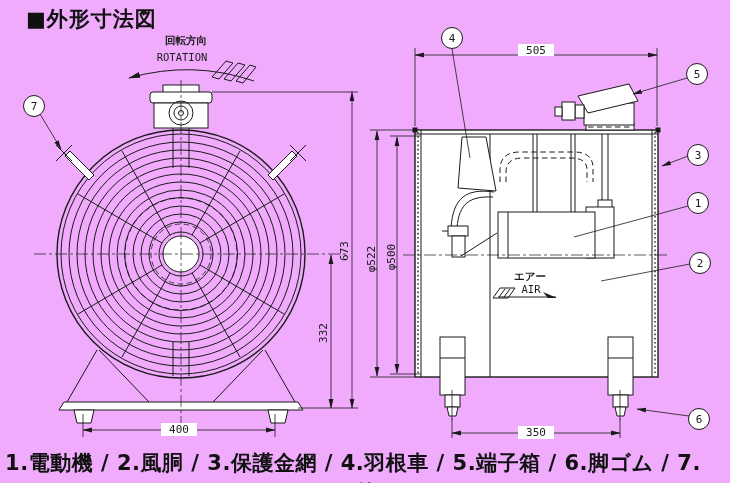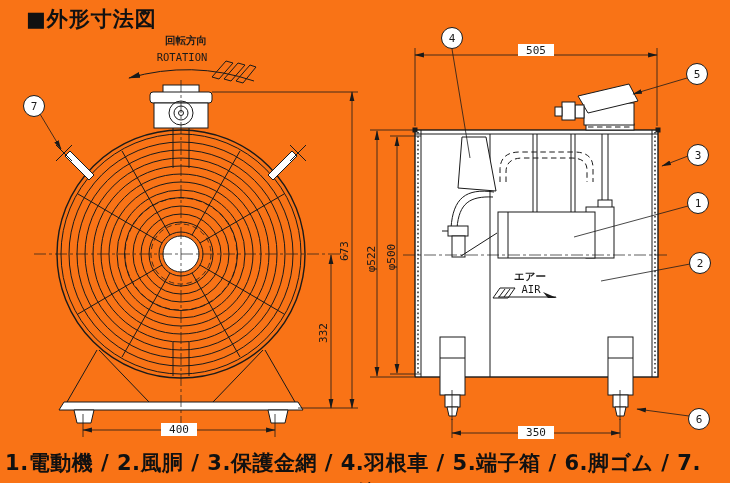--- a/index.html
+++ b/index.html
@@ -1,16 +1,16 @@
 <!DOCTYPE html>
 <html><head>
 <meta charset="utf-8">
 <style>
   html,body{margin:0;padding:0;background:#e8e8e8;}
-  .page{position:relative;width:730px;height:483px;background:#f97316;overflow:hidden;
+  .page{position:relative;width:730px;height:483px;background:#f0abfc;overflow:hidden;
         font-family:"DejaVu Sans","Liberation Sans",sans-serif;color:#111;}
   .title{position:absolute;left:26px;top:5px;font-size:21px;font-weight:700;letter-spacing:1px;}
   .caption{position:absolute;left:0;top:449px;width:706px;text-align:center;
            font-size:21px;font-weight:600;letter-spacing:0.5px;}
   svg{position:absolute;left:0;top:0;}
   .ln{stroke:#1a1a1a;fill:none;stroke-width:1;}
   .s13{stroke-width:1.4;}
   .thin{stroke-width:0.8;}
   .cl{stroke-width:0.7;stroke-dasharray:12 3 3 3;}
   .mesh{stroke-dasharray:1.6 2.6;stroke-width:1.4;}

